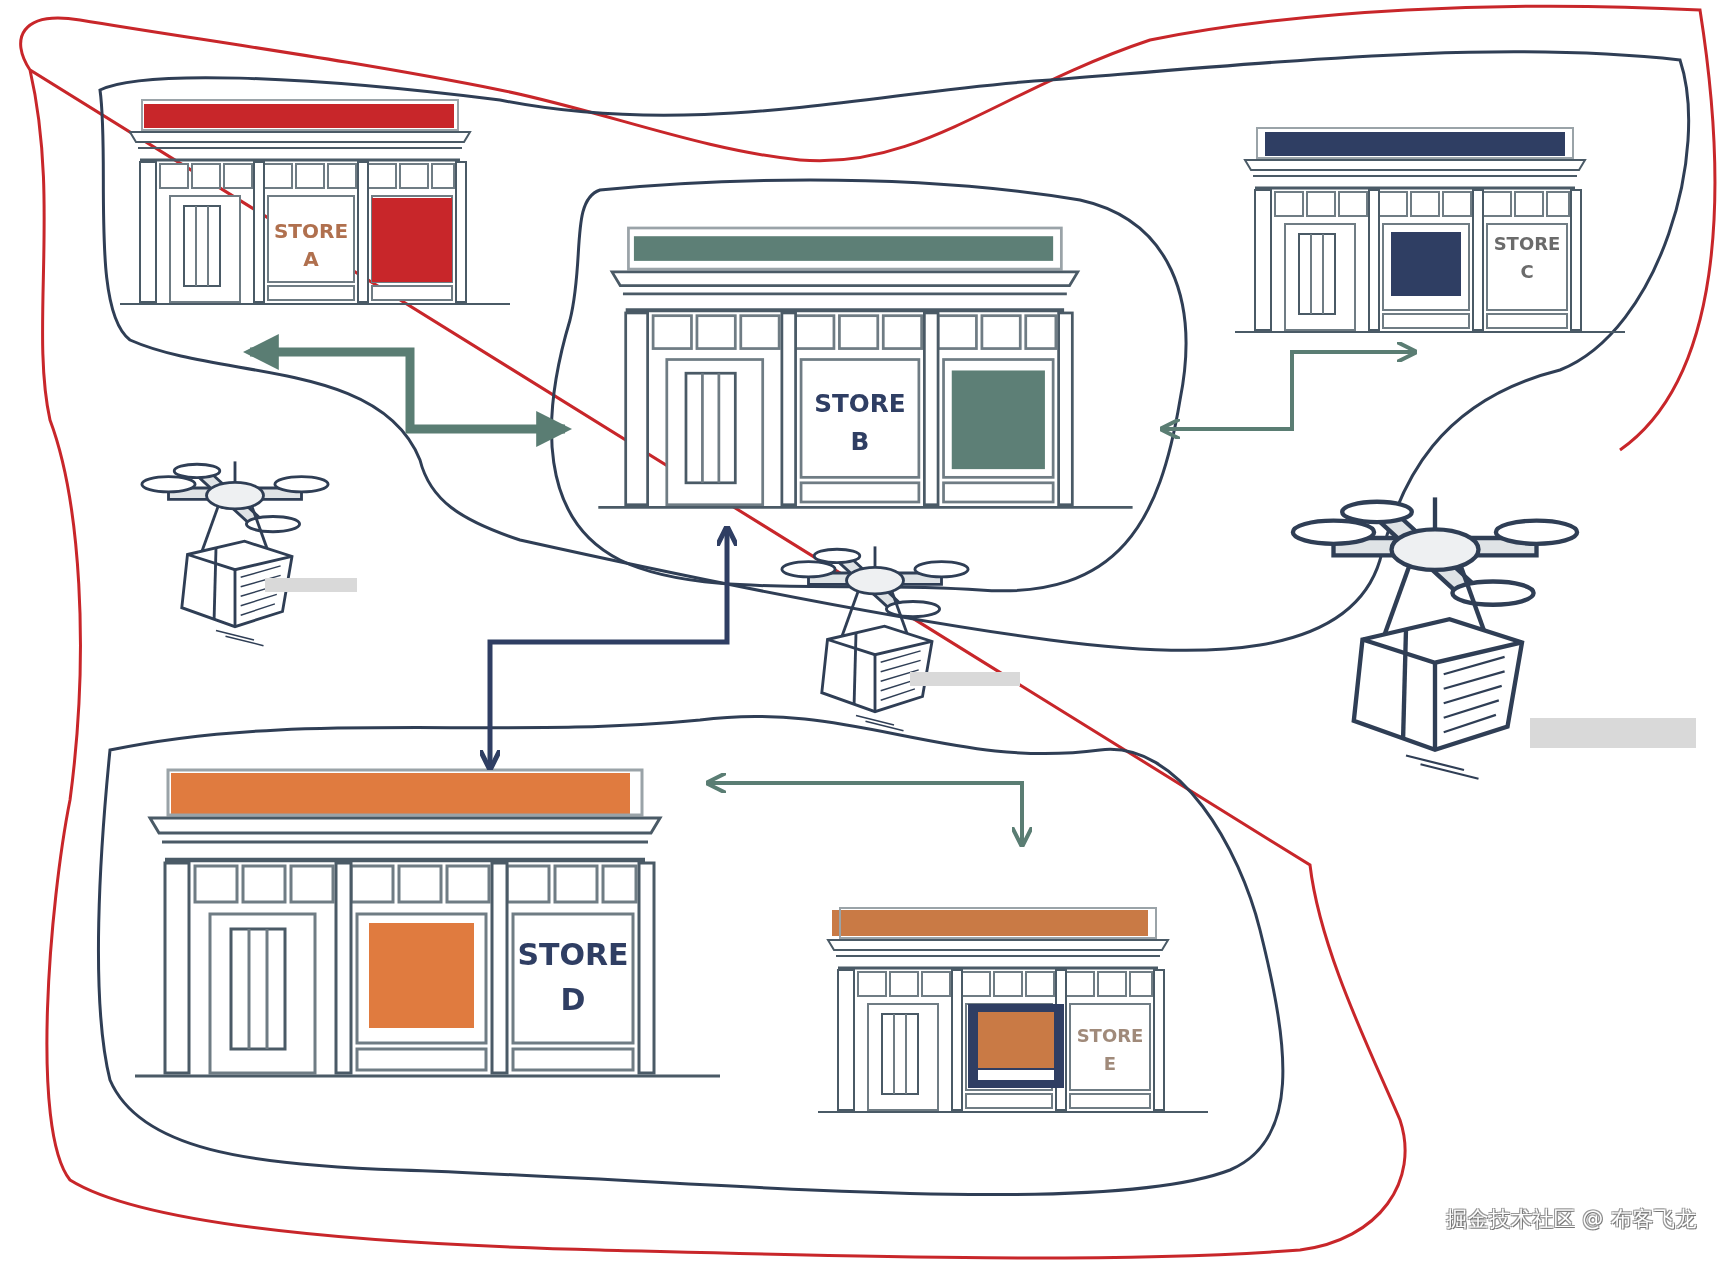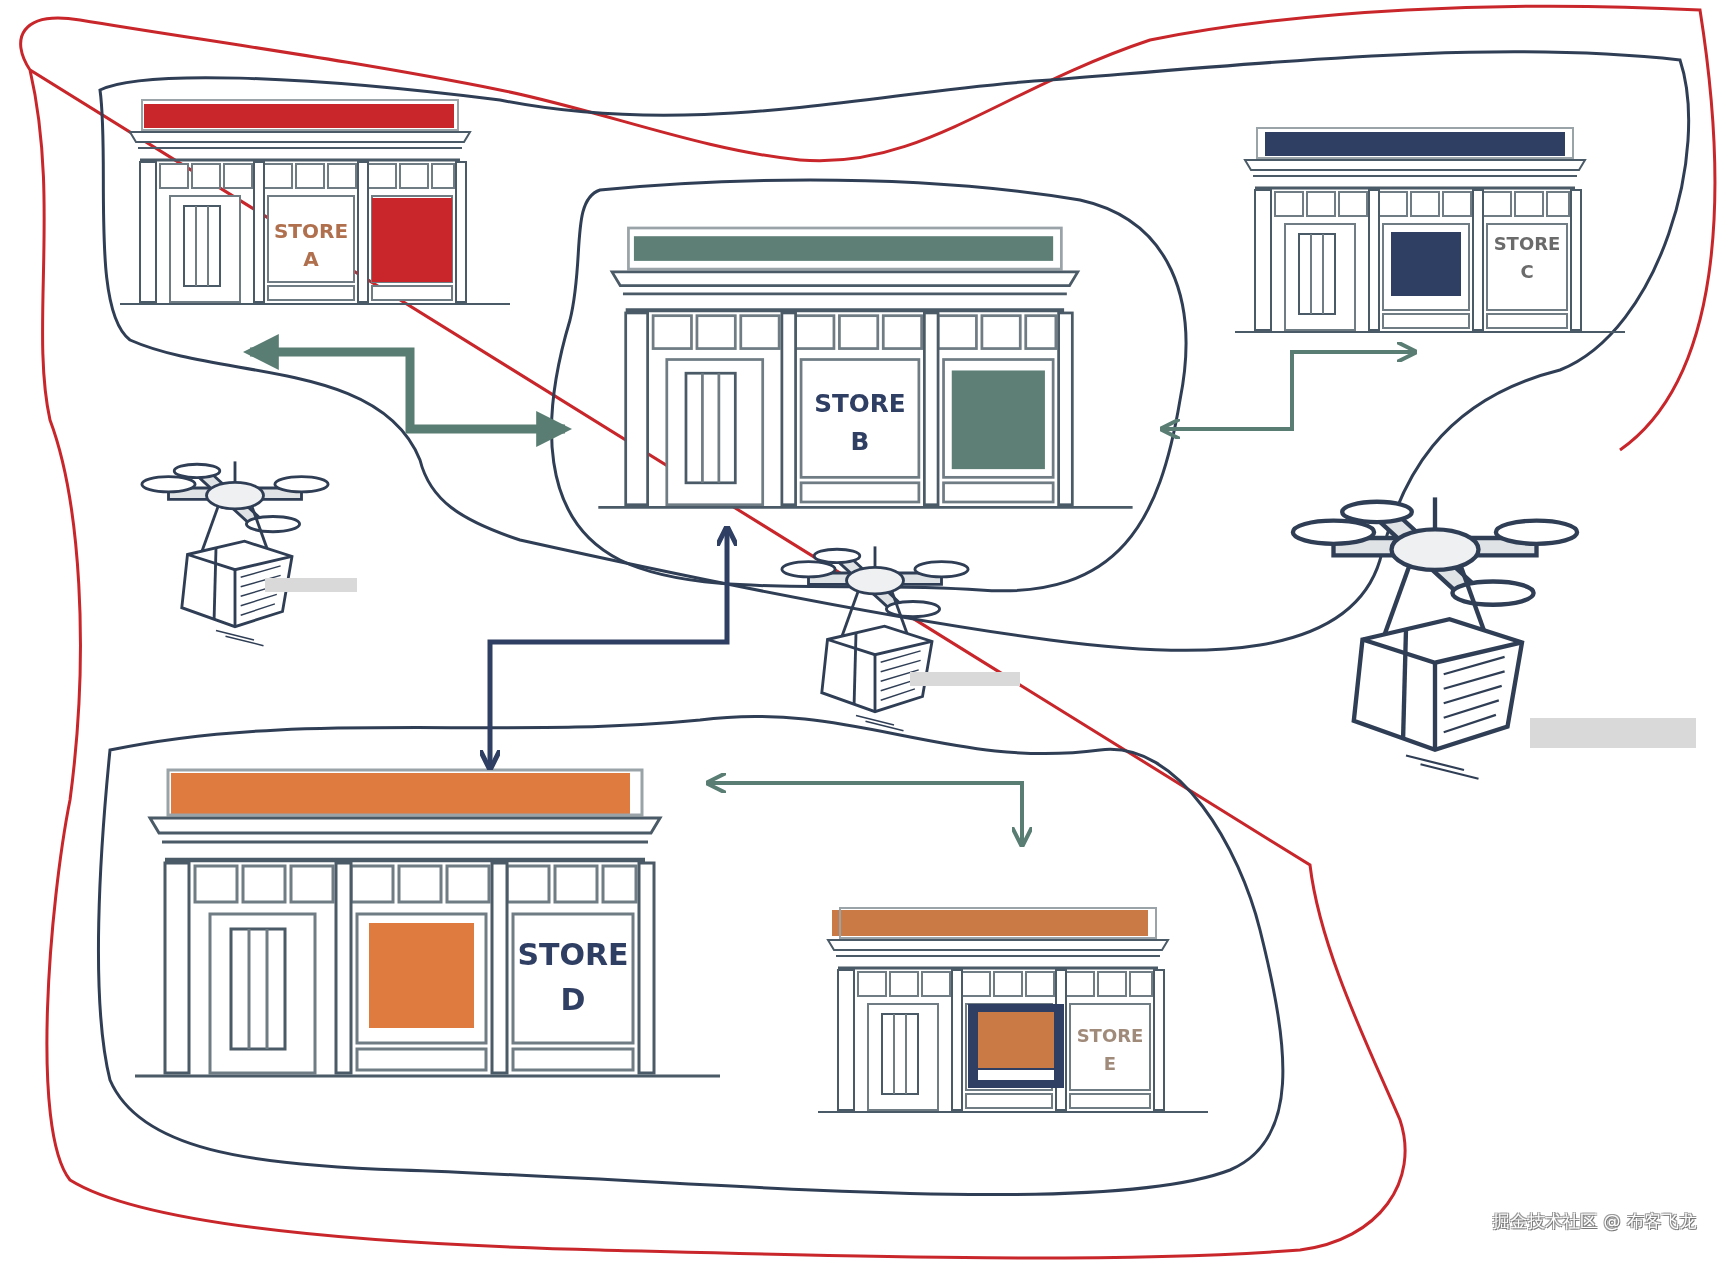--- a/index.html
+++ b/index.html
@@ -1,21 +1,21 @@
 <!DOCTYPE html>
 <html><head>
   <meta charset="utf-8">
   <style>
     html, body { margin: 0; padding: 0; background: #ffffff; }
     body { width: 1725px; height: 1267px; overflow: hidden; position: relative; font-family: "DejaVu Sans", sans-serif; }
     svg.canvas { position: absolute; left: 0; top: 0; }
     .store-label { font-family: "DejaVu Sans", sans-serif; font-weight: bold; text-anchor: middle; }
     .watermark {
       position: absolute; right: 28px; bottom: 34px;
-      font-family: "DejaVu Sans", sans-serif; font-size: 17px; color: #ffffff;
+      font-family: "DejaVu Sans", sans-serif; font-size: 21px; color: #ffffff;
       text-shadow: 1px 1px 0 #777, -1px -1px 0 #999, 1px -1px 0 #999, -1px 1px 0 #999;
       letter-spacing: 0.5px;
     }
   </style>
 </head>
 <body>
 
 <svg class="canvas" width="1725" height="1267" viewBox="0 0 1725 1267" xmlns="http://www.w3.org/2000/svg">
   <defs>
 

